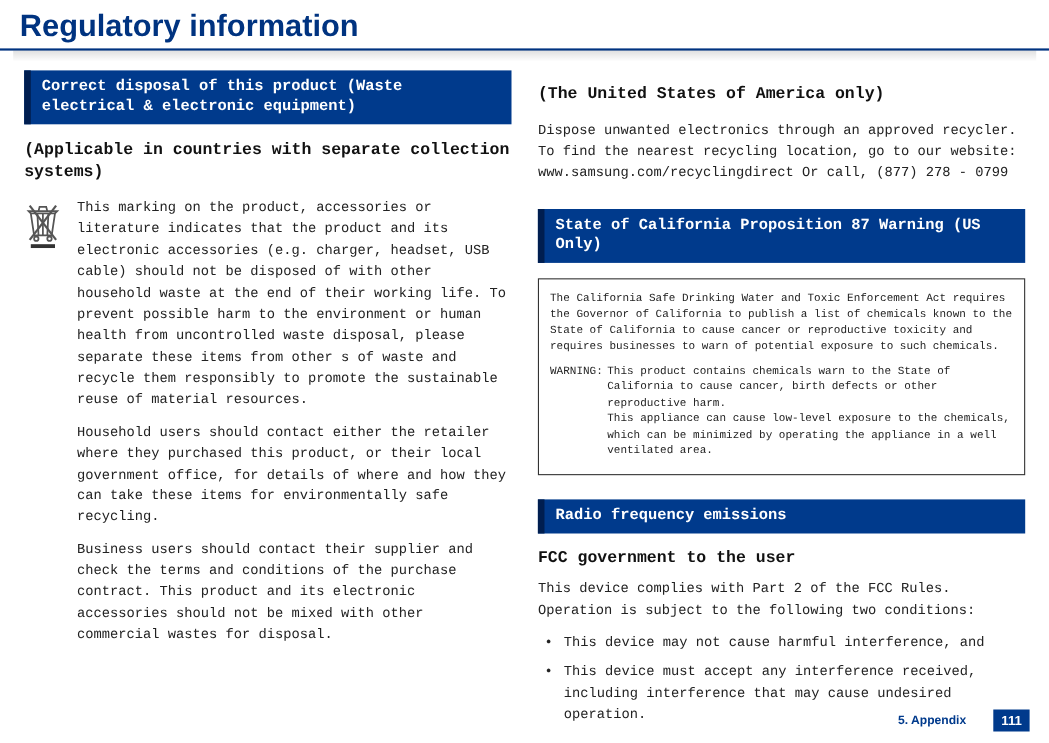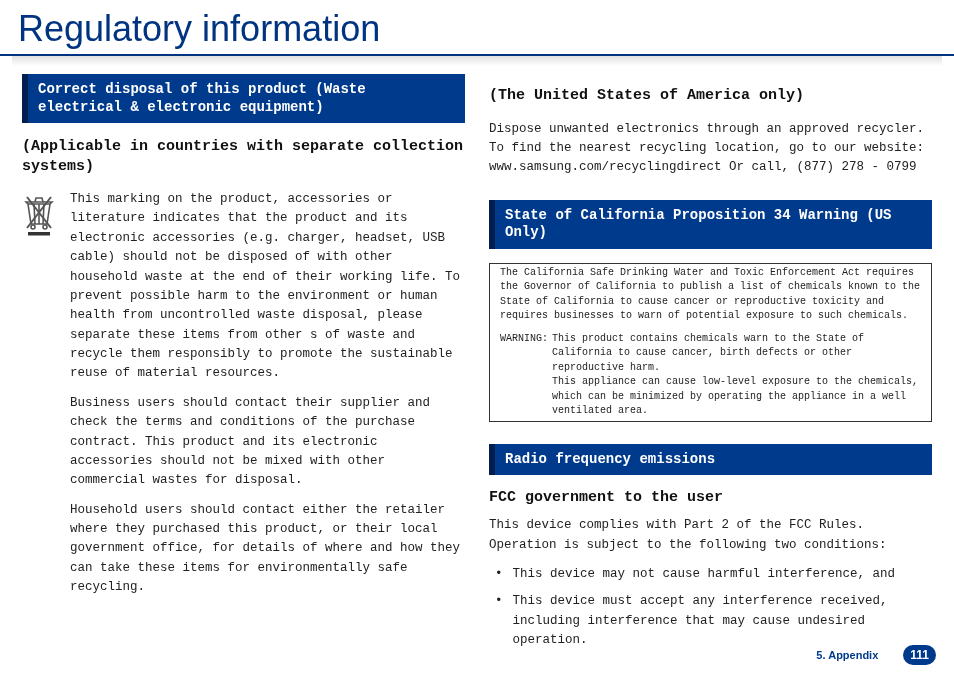--- a/index.html
+++ b/index.html
@@ -5,22 +5,22 @@
     * { margin: 0; padding: 0; box-sizing: border-box; }
     body {
       font-family: Arial, Helvetica, sans-serif;
       width: 954px;
       height: 675px;
       background: #fff;
       position: relative;
       overflow: hidden;
     }
     .page-title {
-      font-size: 36px;
-      font-weight: normal;
+      font-size: 28px;
+      font-weight: bold;
       color: #003380;
       padding: 8px 18px 4px 18px;
       border-bottom: 2px solid #003380;
     }
     .title-shadow {
       height: 10px;
       background: linear-gradient(to bottom, rgba(0,0,0,0.12), rgba(0,0,0,0));
       margin: 0 12px 8px 12px;
     }
     .columns {
@@ -69,21 +69,21 @@
     }
     .icon-box {
       flex: 0 0 36px;
       padding-top: 2px;
     }
     .icon-text {
       flex: 1;
     }
     .prop65-box {
       border: 1px solid #333;
-      padding: 2px 10px;
+      padding: 12px 10px;
       font-size: 10px;
       color: #222;
       line-height: 1.45;
       margin-bottom: 22px;
     }
     .prop65-warning {
       display: flex;
       margin-top: 8px;
     }
     .prop65-warning-label {
@@ -121,21 +121,20 @@
     .footer-text {
       color: #003a8c;
       font-weight: bold;
     }
     .page-num {
       background: #003a8c;
       color: #fff;
       font-weight: bold;
       font-size: 12px;
       padding: 3px 7px;
-      border-radius: 10px;
     }
   </style>
 </head>
 <body>
 
 <h1 class="page-title">Regulatory information</h1>
 <div class="title-shadow"></div>
 
 <div class="columns">
 
@@ -156,31 +155,31 @@
             <circle cx="11" cy="35" r="2"></circle>
             <circle cx="23" cy="35" r="2"></circle>
             <line x1="5" y1="5" x2="29" y2="36" stroke-width="2"></line>
             <line x1="29" y1="5" x2="5" y2="36" stroke-width="2"></line>
           </g>
           <rect x="6" y="40" width="22" height="3.5" fill="#333"></rect>
         </svg>
       </div>
       <div class="icon-text">
         <p class="body-text">This marking on the product, accessories or literature indicates that the product and its electronic accessories (e.g. charger, headset, USB cable) should not be disposed of with other household waste at the end of their working life. To prevent possible harm to the environment or human health from uncontrolled waste disposal, please separate these items from other s of waste and recycle them responsibly to promote the sustainable reuse of material resources.</p>
+        <p class="body-text">Household users should contact either the retailer where they purchased this product, or their local government office, for details of where and how they can take these items for environmentally safe recycling.</p>
         <p class="body-text">Business users should contact their supplier and check the terms and conditions of the purchase contract. This product and its electronic accessories should not be mixed with other commercial wastes for disposal.</p>
-        <p class="body-text">Household users should contact either the retailer where they purchased this product, or their local government office, for details of where and how they can take these items for environmentally safe recycling.</p>
       </div>
     </div>
   </div>
 
   <div class="col">
     <div class="subheading" style="margin-top:12px">(The United States of America only)</div>
     <p class="body-text" style="margin-bottom:22px">Dispose unwanted electronics through an approved recycler. To find the nearest recycling location, go to our website: www.samsung.com/recyclingdirect Or call, (877) 278 - 0799</p>
 
-    <div class="section-header">State of California Proposition 34 Warning (US Only)</div>
+    <div class="section-header">State of California Proposition 87 Warning (US Only)</div>
     <div class="prop65-box">
       <div>The California Safe Drinking Water and Toxic Enforcement Act requires the Governor of California to publish a list of chemicals known to the State of California to cause cancer or reproductive toxicity and requires businesses to warn of potential exposure to such chemicals.</div>
       <div class="prop65-warning">
         <div class="prop65-warning-label">WARNING:</div>
         <div class="prop65-warning-body" style="white-space:pre-line">This product contains chemicals warn to the State of California to cause cancer, birth defects or other reproductive harm.
 This appliance can cause low-level exposure to the chemicals,
 which can be minimized by operating the appliance in a well ventilated area.</div>
       </div>
     </div>
 

